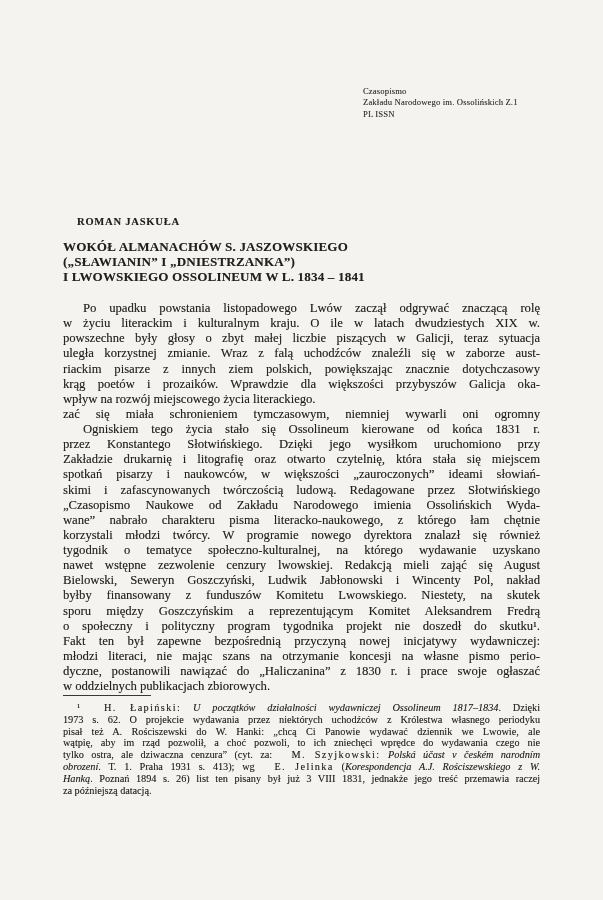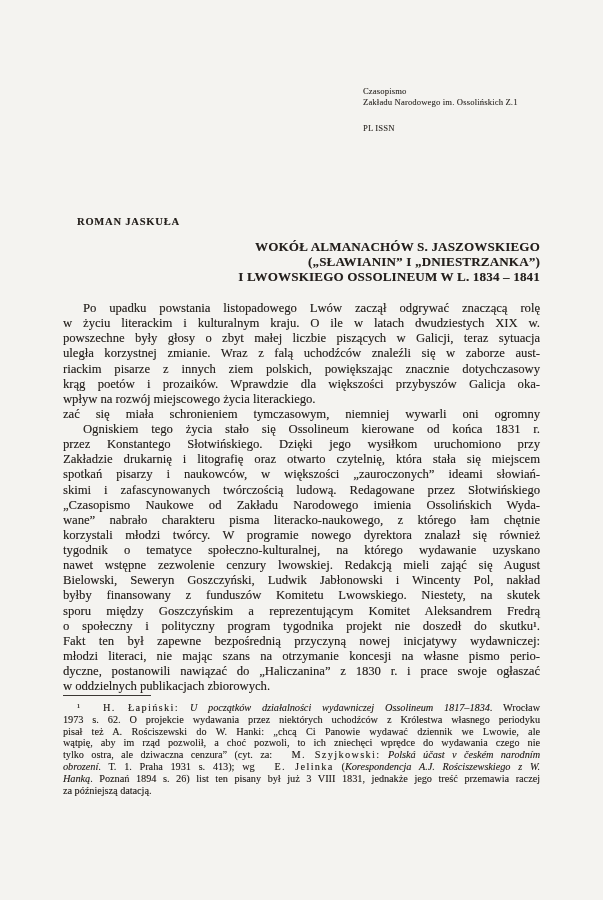--- a/index.html
+++ b/index.html
@@ -10,28 +10,28 @@
     font-family:"Liberation Serif", serif;
     color:#231f1c;
     overflow:hidden;
     text-shadow:0.2px 0.2px 0.35px rgba(60,52,45,.45);
   }
   .journal-header{
     position:absolute;left:363px;top:86px;
     font-size:8.5px;line-height:10.6px;color:#33302c;
     letter-spacing:0.2px;
   }
-  .journal-header .line:nth-child(3){margin-top:16px;}
+  .journal-header .line:nth-child(3){margin-top:2px;}
   .author{
     position:absolute;left:77px;top:216px;
     font-size:10.5px;font-weight:bold;letter-spacing:0.8px;
   }
   .title{
     position:absolute;left:63px;top:239px;width:477px;
-    text-align:right;font-weight:bold;
+    text-align:left;font-weight:bold;
     font-size:13px;line-height:15.2px;letter-spacing:0.2px;
   }
   .body-text{
     position:absolute;left:63px;top:301px;width:477px;
     font-size:12.6px;line-height:15.12px;
   }
   .body-text .line{text-align:justify;text-align-last:justify;}
   .body-text .line.last{text-align-last:left;}
   .body-text .line.ind{text-indent:20px;}
   .footnote-rule{
@@ -96,21 +96,21 @@
         <div class="line">Fakt ten był zapewne bezpośrednią przyczyną nowej inicjatywy wydawniczej:</div>
         <div class="line">młodzi literaci, nie mając szans na otrzymanie koncesji na własne pismo perio-</div>
         <div class="line">dyczne, postanowili nawiązać do „Haliczanina” z 1830 r. i prace swoje ogłaszać</div>
         <div class="line last">w oddzielnych publikacjach zbiorowych.</div>
       </div>
     </div>
 
   <div class="footnote-rule"></div>
 
   <div class="footnote">
-      <div class="line ind"><span>¹ </span><span class="sp">H. Łapiński:</span><span> </span><span class="it">U początków działalności wydawniczej Ossolineum 1817–1834</span><span>. Wrocław</span></div>
+      <div class="line ind"><span>¹ </span><span class="sp">H. Łapiński:</span><span> </span><span class="it">U początków działalności wydawniczej Ossolineum 1817–1834</span><span>. Dzięki</span></div>
       <div class="line"><span>1973 s. 62. O projekcie wydawania przez niektórych uchodźców z Królestwa własnego periodyku</span></div>
       <div class="line"><span>pisał też A. Rościszewski do W. Hanki: „chcą Ci Panowie wydawać dziennik we Lwowie, ale</span></div>
       <div class="line"><span>wątpię, aby im rząd pozwolił, a choć pozwoli, to ich zniechęci wprędce do wydawania czego nie</span></div>
       <div class="line"><span>tylko ostra, ale dziwaczna cenzura” (cyt. za: </span><span class="sp">M. Szyjkowski:</span><span> </span><span class="it">Polská účast v českém narodním</span></div>
       <div class="line"><span class="it">obrození</span><span>. T. 1. Praha 1931 s. 413); wg </span><span class="sp">E. Jelinka</span><span> (</span><span class="it">Korespondencja A.J. Rościszewskiego z W.</span></div>
       <div class="line"><span class="it">Hanką</span><span>. Poznań 1894 s. 26) list ten pisany był już 3 VIII 1831, jednakże jego treść przemawia raczej</span></div>
       <div class="line last"><span>za późniejszą datacją.</span></div>
     </div>
 
 </div>

